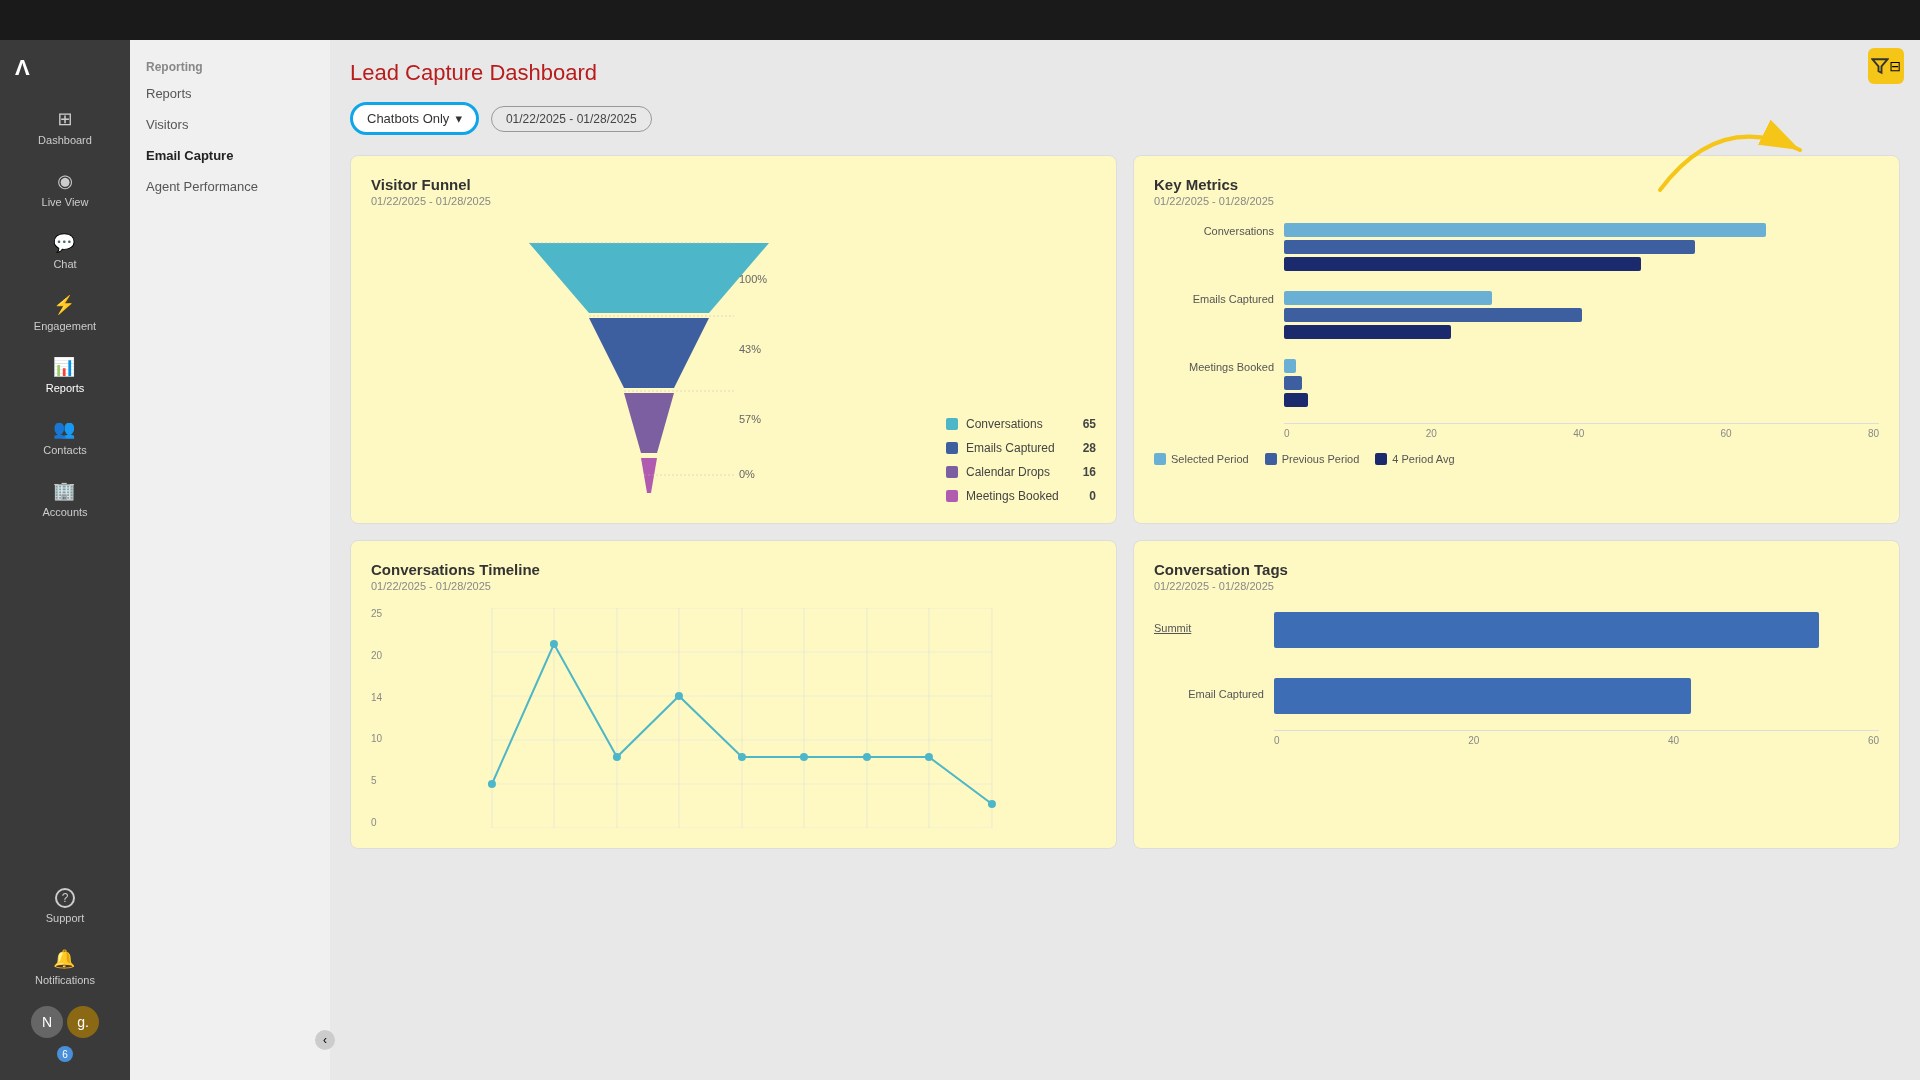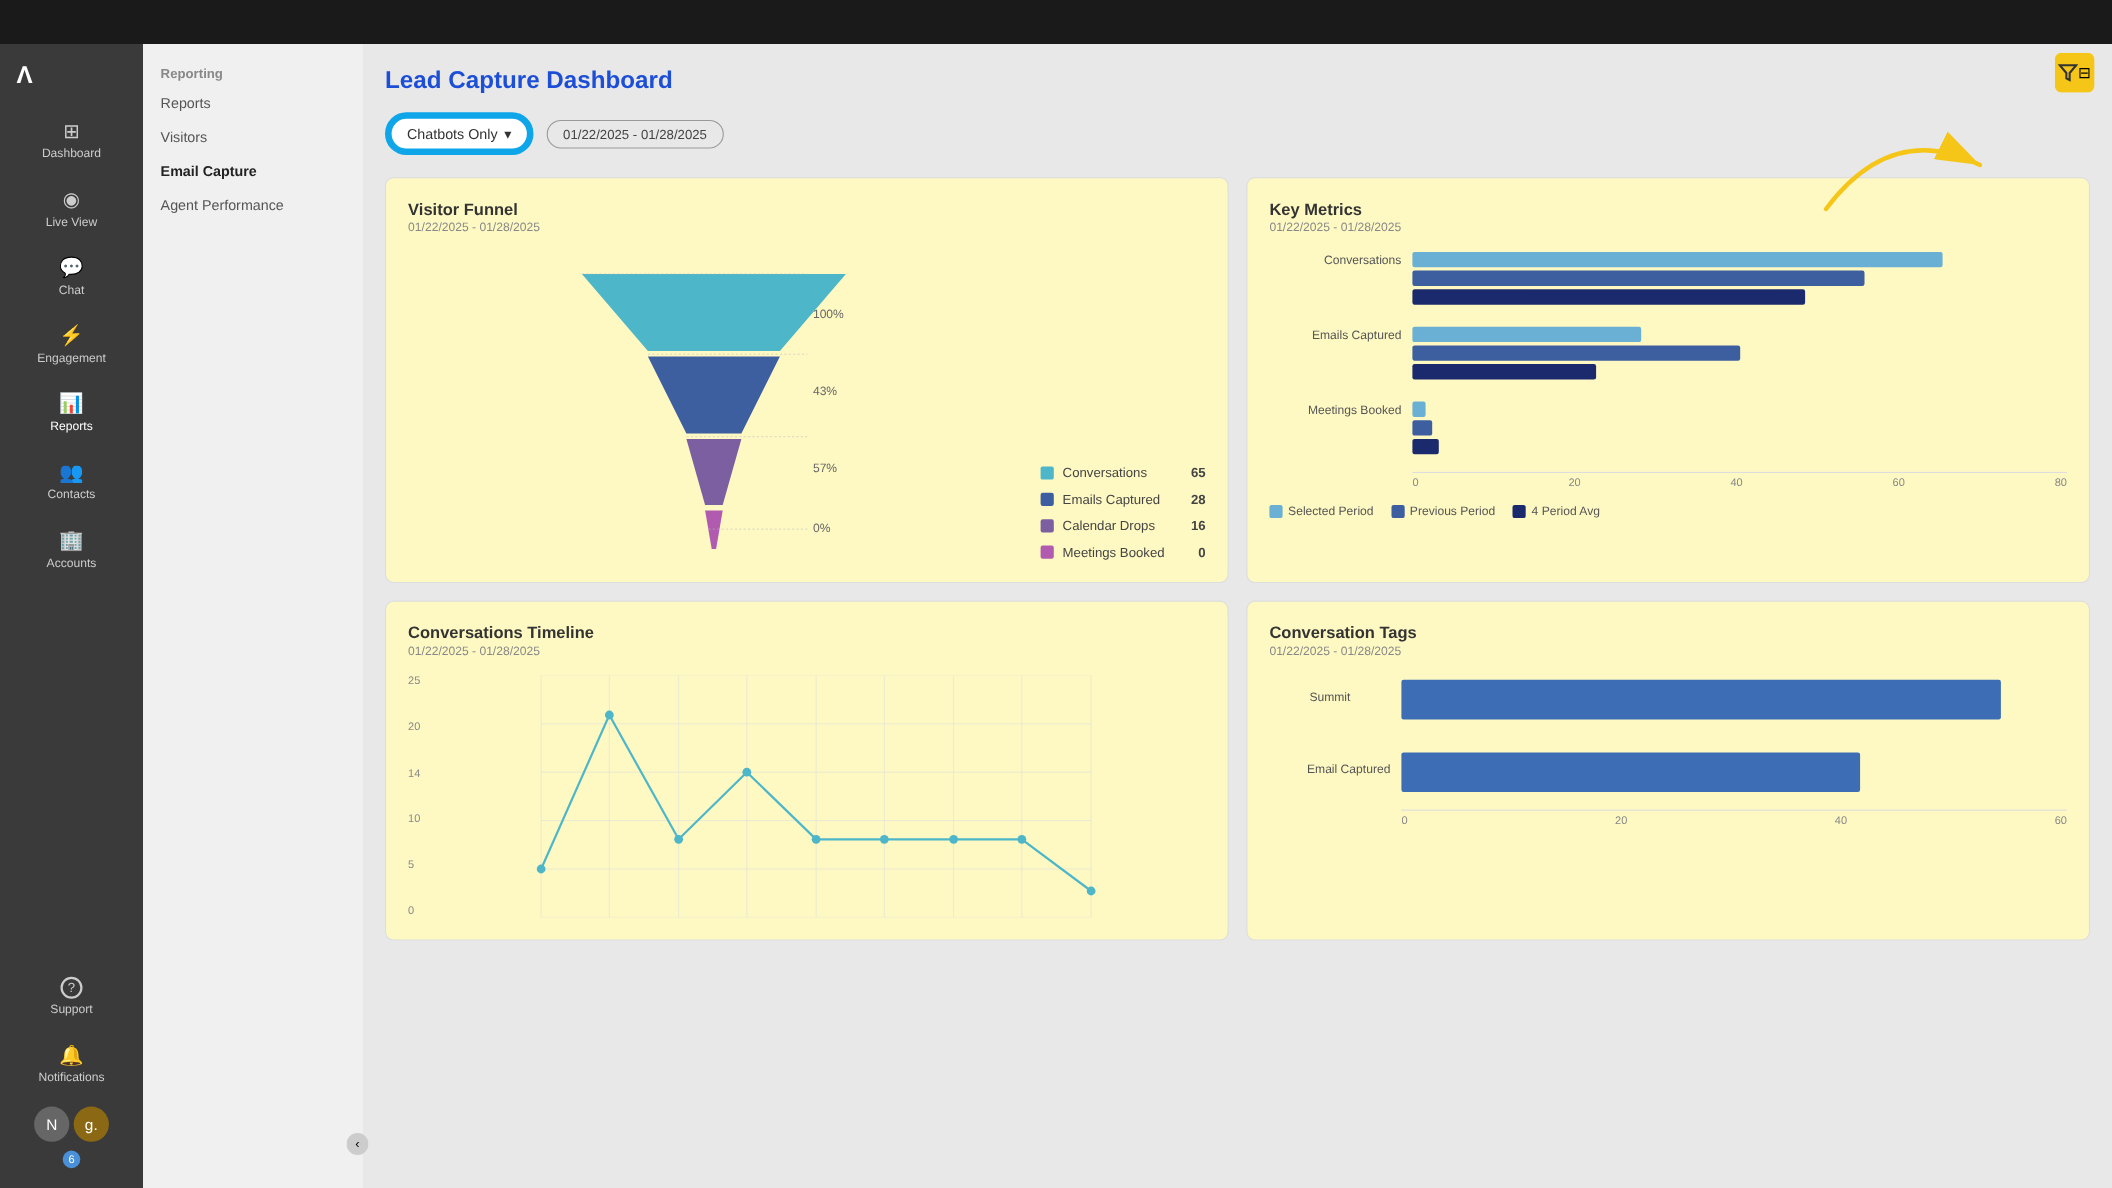--- a/index.html
+++ b/index.html
@@ -45,25 +45,25 @@
       padding: 8px 16px; font-size: 13px; color: #555; cursor: pointer;
     }
     .sidebar-second .menu-item.active { color: #222; font-weight: 700; }
 
     
     .main-content {
       margin-left: 330px; margin-top: 40px; flex: 1; background: #e8e8e8;
       overflow-y: auto; padding: 20px; position: relative;
     }
 
-    .page-title { font-size: 22px; font-weight: 700; color: #1d4ed8; margin-bottom: 16px; }
+    .page-title { font-size: 22px; font-weight: 400; color: #b91c1c; margin-bottom: 16px; }
 
     .filter-bar { display: flex; align-items: center; gap: 12px; margin-bottom: 20px; }
     .filter-btn {
-      background: #fff; border: 6px solid #0ea5e9; border-radius: 20px;
+      background: #fff; border: 3px solid #0ea5e9; border-radius: 20px;
       padding: 6px 14px; font-size: 13px; cursor: pointer; display: flex; align-items: center; gap: 6px;
       color: #333;
     }
     .date-range-btn {
       background: transparent; border: 1px solid #999; border-radius: 16px;
       padding: 5px 14px; font-size: 12px; cursor: pointer; color: #444;
     }
 
     
     .dashboard-grid {
@@ -339,21 +339,21 @@
         </svg>
       </div>
     </div>
 
     <div class="card">
       <div class="card-title">Conversation Tags</div>
       <div class="card-date">01/22/2025 - 01/28/2025</div>
       <div style="position:relative; padding-left:120px; margin-top:20px;">
 
         <div style="position:relative; margin-bottom:30px;">
-          <span style="position:absolute;left:-120px;width:110px;text-align:center;font-size:11px;color:#555;top:10px;">Summit</span>
+          <span style="position:absolute;left:-120px;width:110px;text-align:left;font-size:11px;color:#555;top:10px;text-decoration:underline;">Summit</span>
           <div style="height:36px;width:90%;background:#3d6eb5;border-radius:2px;"></div>
         </div>
 
         <div style="position:relative; margin-bottom:16px;">
           <span style="position:absolute;left:-120px;width:110px;text-align:right;font-size:11px;color:#555;top:10px;">Email Captured</span>
           <div style="height:36px;width:69%;background:#3d6eb5;border-radius:2px;"></div>
         </div>
 
         <div style="display:flex;justify-content:space-between;font-size:10px;color:#888;border-top:1px solid #ddd;padding-top:4px;">
           <span>0</span>

